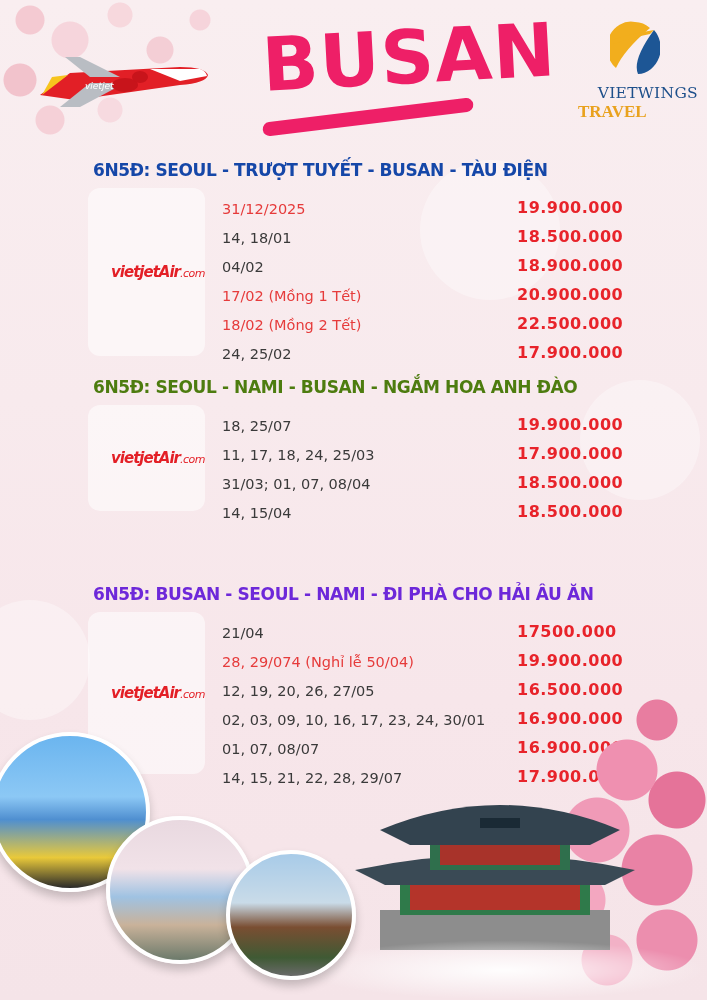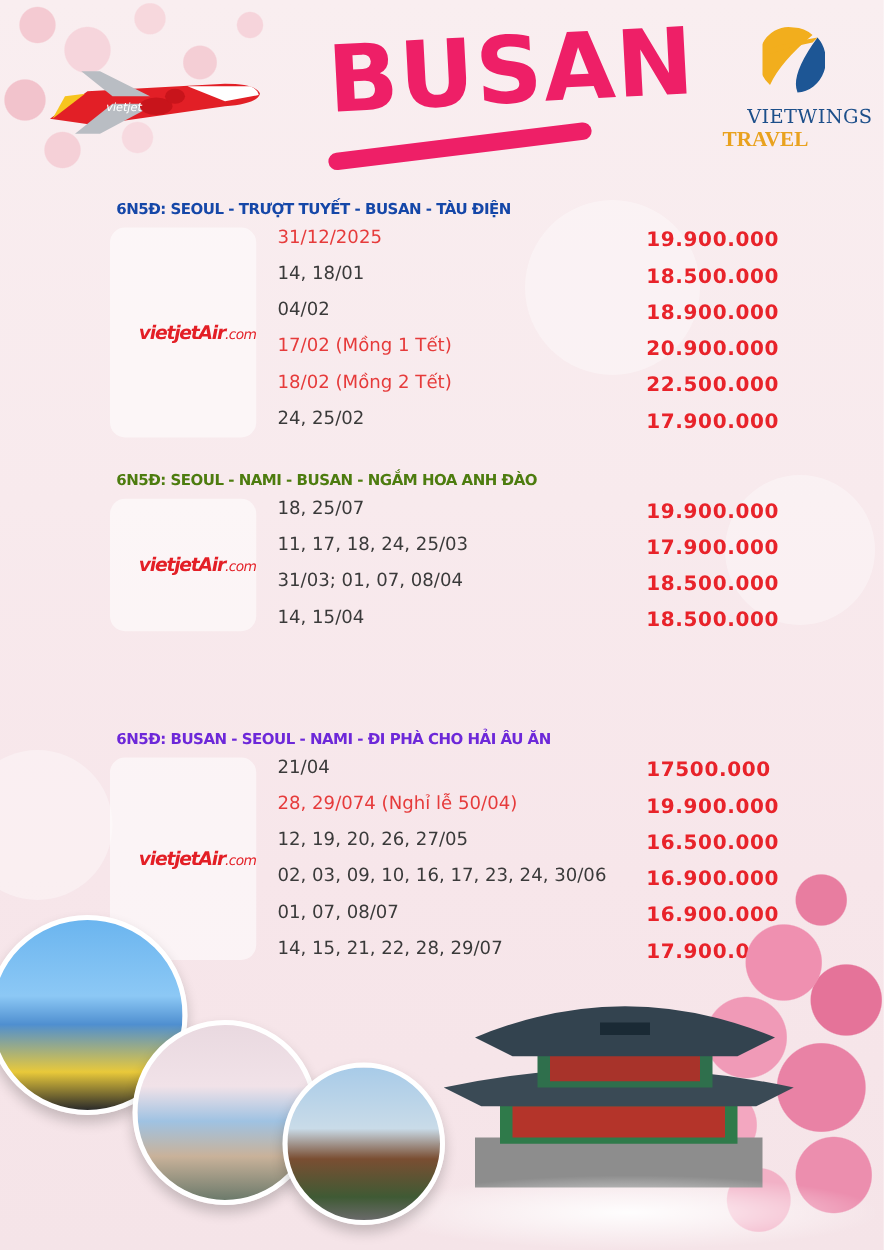--- a/index.html
+++ b/index.html
@@ -46,37 +46,37 @@
     font-family: "DejaVu Serif", serif; color: #1d4f8a; font-size: 15.5px;
     text-align: right; letter-spacing: 0.3px; margin-top: 2px;
   }
   .logo-sub {
     font-family: Liberation Serif, serif; color: #e9a21e; font-weight: bold;
     font-size: 17px; text-align: left;
   }
   
   .section { position: absolute; left: 92px; width: 540px; }
   .section-title {
-    font-weight: bold; font-size: 12px; white-space: nowrap;
+    font-weight: bold; font-size: 17px; white-space: nowrap;
     letter-spacing: -0.4px; margin-left: 1px;
   }
   .section-body { position: relative; margin-top: 8px; }
   .logo-card {
     position: absolute; left: -4px; top: 0; width: 117px;
     background: rgba(255,255,255,0.55); border-radius: 12px;
     display: flex; align-items: center; justify-content: flex-end;
   }
   .vj-logo {
     font-family: "DejaVu Sans", sans-serif; font-style: italic; font-weight: bold;
     color: #e31f26; font-size: 15px; letter-spacing: -1px;
   }
   .vj-logo small { font-size: 11px; font-weight: normal; letter-spacing: -0.5px; }
   .rows { position: absolute; left: 130px; width: 410px; }
   .row {
-    display: flex; justify-content: space-between; align-items: flex-start;
+    display: flex; justify-content: space-between; align-items: flex-end;
     height: 29px;
   }
   .row .date { font-size: 14.5px; color: #3a3a3a; }
   .row .date.hl { color: #e63b3b; }
   .row .price { font-weight: bold; font-size: 16px; color: #e8232a; letter-spacing: 0.5px; width: 115px; text-align: left; }
   
   .circle-img {
     position: absolute; border-radius: 50%; border: 4px solid #ffffff;
     box-shadow: 0 6px 10px rgba(0,0,0,0.2); overflow: hidden;
   }
@@ -205,21 +205,21 @@
         </div>
       <div class="row">
           <span class="date hl">28, 29/074 (Nghỉ lễ 50/04)</span>
           <span class="price">19.900.000</span>
         </div>
       <div class="row">
           <span class="date">12, 19, 20, 26, 27/05</span>
           <span class="price">16.500.000</span>
         </div>
       <div class="row">
-          <span class="date">02, 03, 09, 10, 16, 17, 23, 24, 30/06</span>
+          <span class="date">02, 03, 09, 10, 16, 17, 23, 24, 30/01</span>
           <span class="price">16.900.000</span>
         </div>
       <div class="row">
           <span class="date">01, 07, 08/07</span>
           <span class="price">16.900.000</span>
         </div>
       <div class="row">
           <span class="date">14, 15, 21, 22, 28, 29/07</span>
           <span class="price">17.900.000</span>
         </div>

